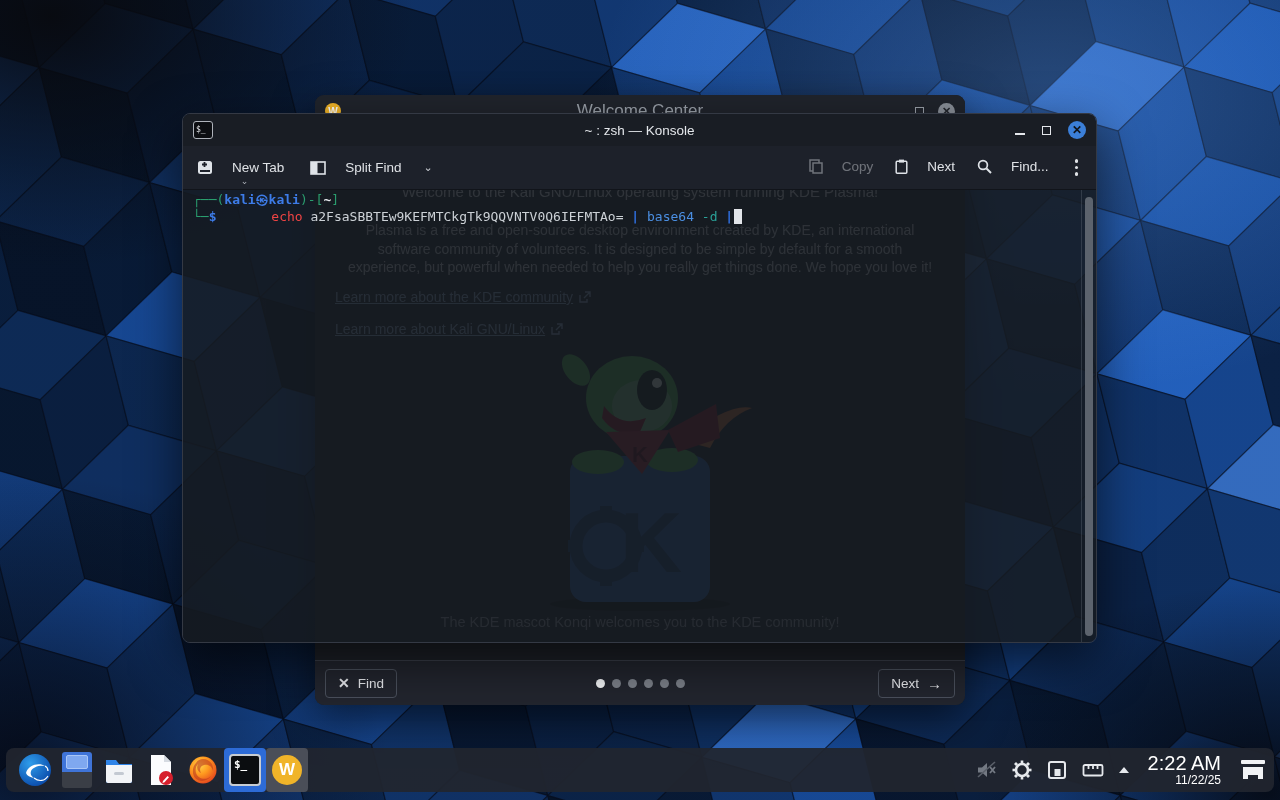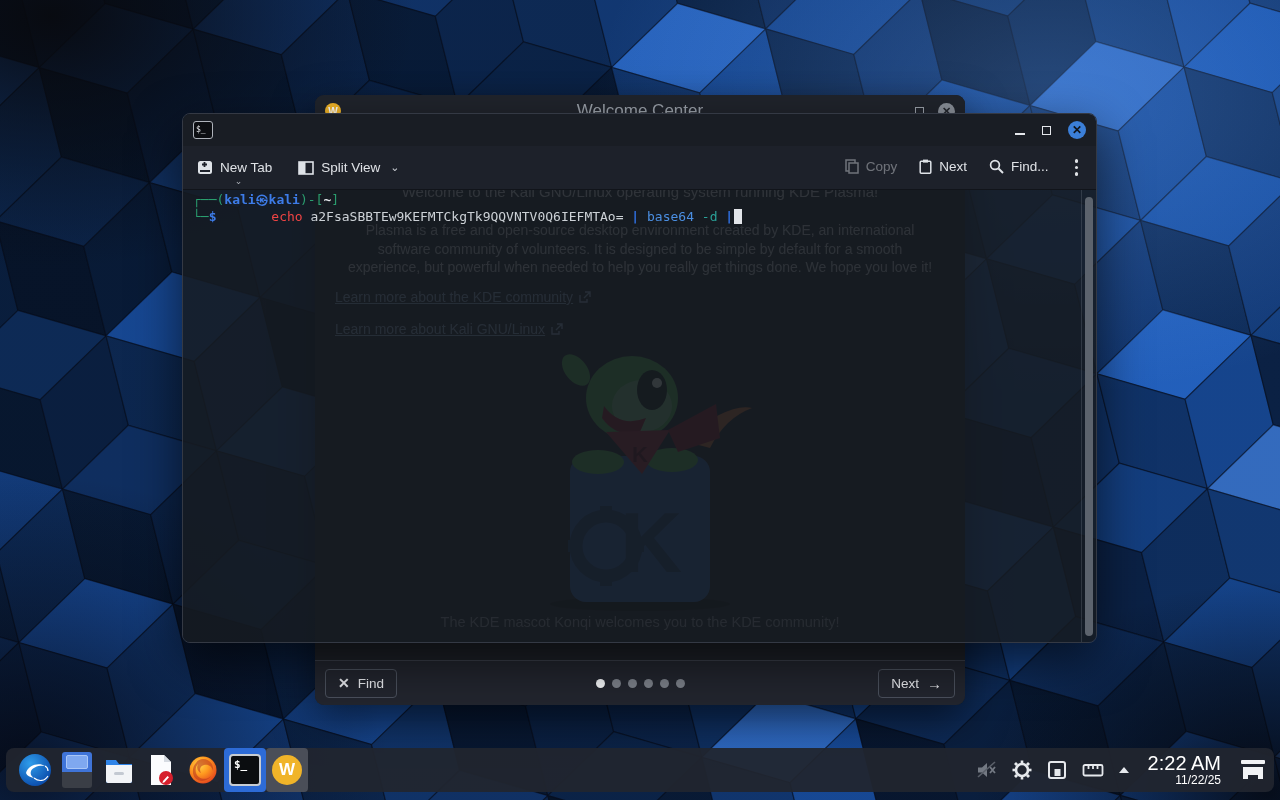--- a/index.html
+++ b/index.html
@@ -69,21 +69,21 @@
              font-size:13.5px; }
   .k-btns { margin-left:auto; display:flex; align-items:center; gap:17px; z-index:2; }
   .k-min { width:10px; height:2px; background:#e4e7eb; margin-top:8px; }
   .k-max { width:9px; height:9px; border:1.5px solid #e4e7eb; }
   .k-close { width:18px; height:18px; border-radius:50%; background:#3b7fd8; color:#10141a;
              display:flex; align-items:center; justify-content:center;
              font-size:12px; font-weight:bold; line-height:1; }
   .k-toolbar { height:44px; background:#1d212a; border-bottom:1px solid #11141a;
              display:flex; align-items:center; padding:0 14px; gap:26px;
              color:#dfe2e6; font-size:13.5px; }
-  .tool-btn { display:flex; align-items:center; gap:7px; position:relative; }
+  .tool-btn { display:flex; align-items:center; gap:19px; position:relative; }
   .tool-btn .sub-chevron { position:absolute; bottom:-11px; left:50%; font-size:9px;
              color:#aeb3bb; }
   .tool-right { margin-left:auto; display:flex; align-items:flex-start; gap:22px; }
   .disabled { opacity:.42; }
   .chev { font-size:11px; color:#c8ccd2; margin-left:3px; }
   .kebab { display:flex; flex-direction:column; gap:3px; padding:0 4px; }
   .kebab i { width:3.5px; height:3.5px; border-radius:50%; background:#dfe2e6; }
 
   .k-content { position:relative; height:453px; background:rgba(22,26,32,0.87);
              font-family:"DejaVu Sans Mono", monospace; font-size:13px;
@@ -684,20 +684,21 @@
     <button class="wbtn" style="margin-left:auto;">
       <span>Next</span>
       <span class="arrow">→</span>
     </button>
   </div>
 </div>
 
 <div class="konsole">
   <div class="k-titlebar">
     <div class="k-icon">$_</div>
+    <div class="k-title">~ : zsh — Konsole</div>
     <div class="k-btns">
       <div class="k-min"></div>
       <div class="k-max"></div>
       <div class="k-close">✕</div>
     </div>
   </div>
 
   <div class="k-toolbar">
     <div class="tool-btn">
       <svg width="16" height="15" viewBox="0 0 16 15">
@@ -706,21 +707,21 @@
         <rect x="3" y="10" width="10" height="2" fill="#1d212a"></rect>
       </svg>
       <span>New Tab</span>
       <span class="sub-chevron">⌄</span>
     </div>
     <div class="tool-btn">
       <svg width="16" height="14" viewBox="0 0 16 14">
         <rect x="1" y="1" width="14" height="12" fill="none" stroke="#dfe3e8" stroke-width="1.6"></rect>
         <rect x="1" y="1" width="6.5" height="12" fill="#dfe3e8"></rect>
       </svg>
-      <span>Split View</span>
+      <span>Split Find</span>
       <span class="chev">⌄</span>
     </div>
 
     <div class="tool-right">
       <div class="tool-btn disabled">
         <svg width="14" height="15" viewBox="0 0 14 15">
           <rect x="1" y="1" width="9" height="11" fill="none" stroke="#dfe3e8" stroke-width="1.5"></rect>
           <path d="M4 4h9v10H4z" fill="#1d212a" stroke="#dfe3e8" stroke-width="1.5"></path>
         </svg>
         <span>Copy</span>

